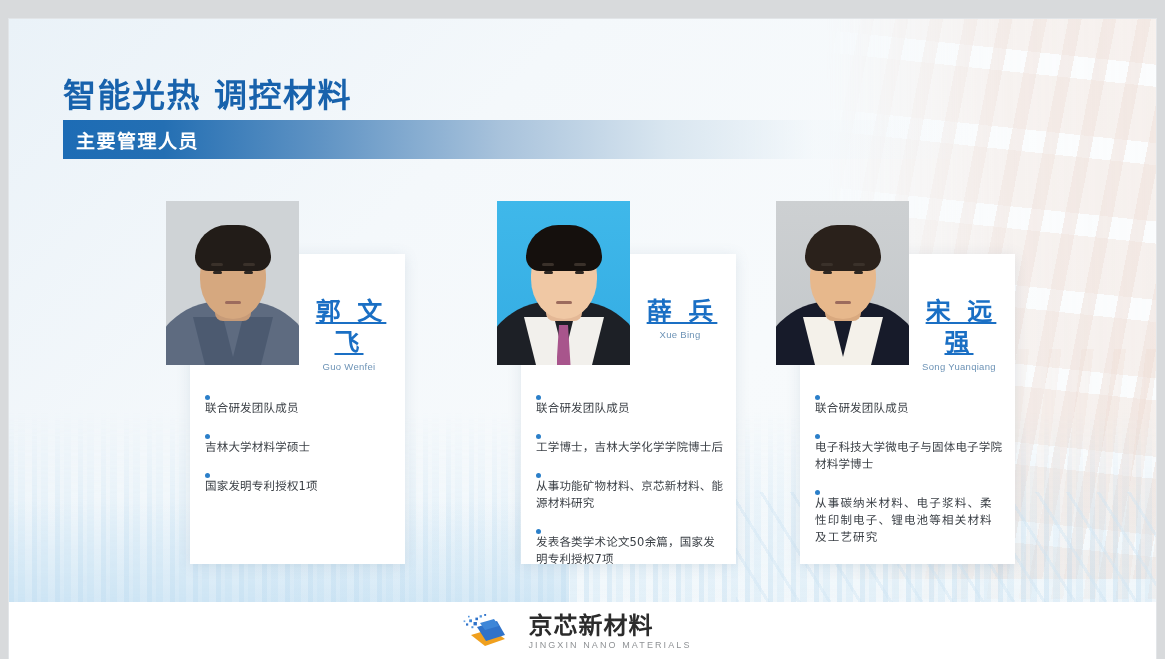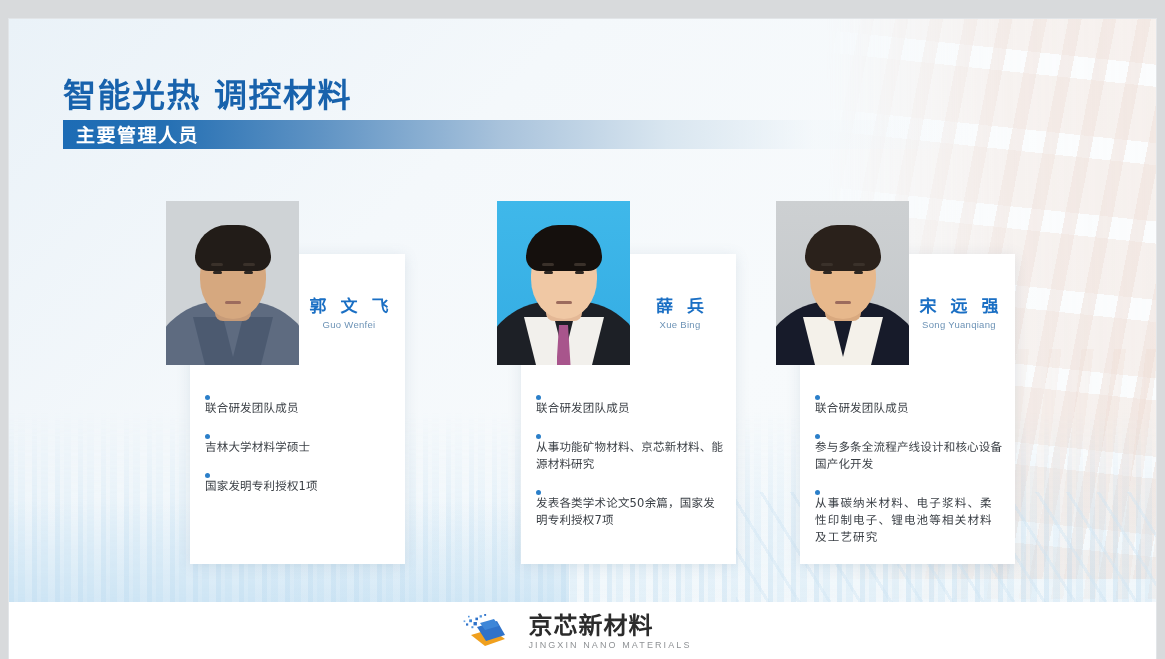--- a/index.html
+++ b/index.html
@@ -182,31 +182,31 @@
     color: #1862ac;
     letter-spacing: 1.5px;
     white-space: nowrap;
     font-family: "DejaVu Sans", "Liberation Sans", sans-serif;
   }
   .subtitle-bar {
     position: absolute;
     left: 54px;
     top: 101px;
     width: 915px;
-    height: 29px;
+    height: 39px;
     background: linear-gradient(to right,
       #1d6cb5 0%,
       #246fb3 11%,
       #5f93c4 28%,
       #a9c3dc 48%,
       #d9e6f0 66%,
       rgba(240, 246, 250, 0.35) 82%,
       rgba(243, 247, 250, 0) 100%);
     display: flex;
-    align-items: flex-start;
+    align-items: center;
   }
   .subtitle-text {
     color: #ffffff;
     font-size: 19px;
     font-weight: 700;
     letter-spacing: 1.5px;
     padding-left: 13px;
     font-family: "DejaVu Sans", "Liberation Sans", sans-serif;
   }
 
@@ -333,27 +333,28 @@
   }
 
   .name-block {
     position: absolute;
     left: 108px;
     top: 42px;
     width: 102px;
     text-align: center;
   }
   .name-cn {
-    font-size: 17px;
+    font-size: 25px;
     font-weight: 700;
     color: #1a6fc4;
     letter-spacing: 4px;
     line-height: 1.25;
     text-indent: 4px;
     font-family: "DejaVu Sans", "Liberation Sans", sans-serif;
+    text-decoration: underline;
   }
   .name-en {
     margin-top: 2px;
     font-size: 9.5px;
     color: #6d93b6;
     letter-spacing: 0.3px;
     font-family: "Liberation Sans", sans-serif;
   }
 
   .bullets {
@@ -464,20 +465,24 @@
         <div class="name-cn">薛 兵</div>
         <div class="name-en">Xue Bing</div>
       </div>
       <div class="bullets">
         <div class="bullet">
           <span class="bullet-dot"></span>
           <span class="bullet-text">联合研发团队成员</span>
         </div>
         <div class="bullet">
           <span class="bullet-dot"></span>
+          <span class="bullet-text">工学博士，吉林大学化学学院博士后</span>
+        </div>
+        <div class="bullet">
+          <span class="bullet-dot"></span>
           <span class="bullet-text">从事功能矿物材料、京芯新材料、能源材料研究</span>
         </div>
         <div class="bullet">
           <span class="bullet-dot"></span>
           <span class="bullet-text">发表各类学术论文50余篇，国家发明专利授权7项</span>
         </div>
       </div>
     </div>
 
     <div class="person-card c2">
@@ -501,21 +506,21 @@
         <div class="name-cn">宋 远 强</div>
         <div class="name-en">Song Yuanqiang</div>
       </div>
       <div class="bullets">
         <div class="bullet">
           <span class="bullet-dot"></span>
           <span class="bullet-text">联合研发团队成员</span>
         </div>
         <div class="bullet">
           <span class="bullet-dot"></span>
-          <span class="bullet-text">参与多条全流程产线设计和核心设备国产化开发</span>
+          <span class="bullet-text">电子科技大学微电子与固体电子学院材料学博士</span>
         </div>
         <div class="bullet">
           <span class="bullet-dot"></span>
           <span class="bullet-text wide">从事碳纳米材料、电子浆料、柔性印制电子、锂电池等相关材料及工艺研究</span>
         </div>
       </div>
     </div>
 
   </div>
 

